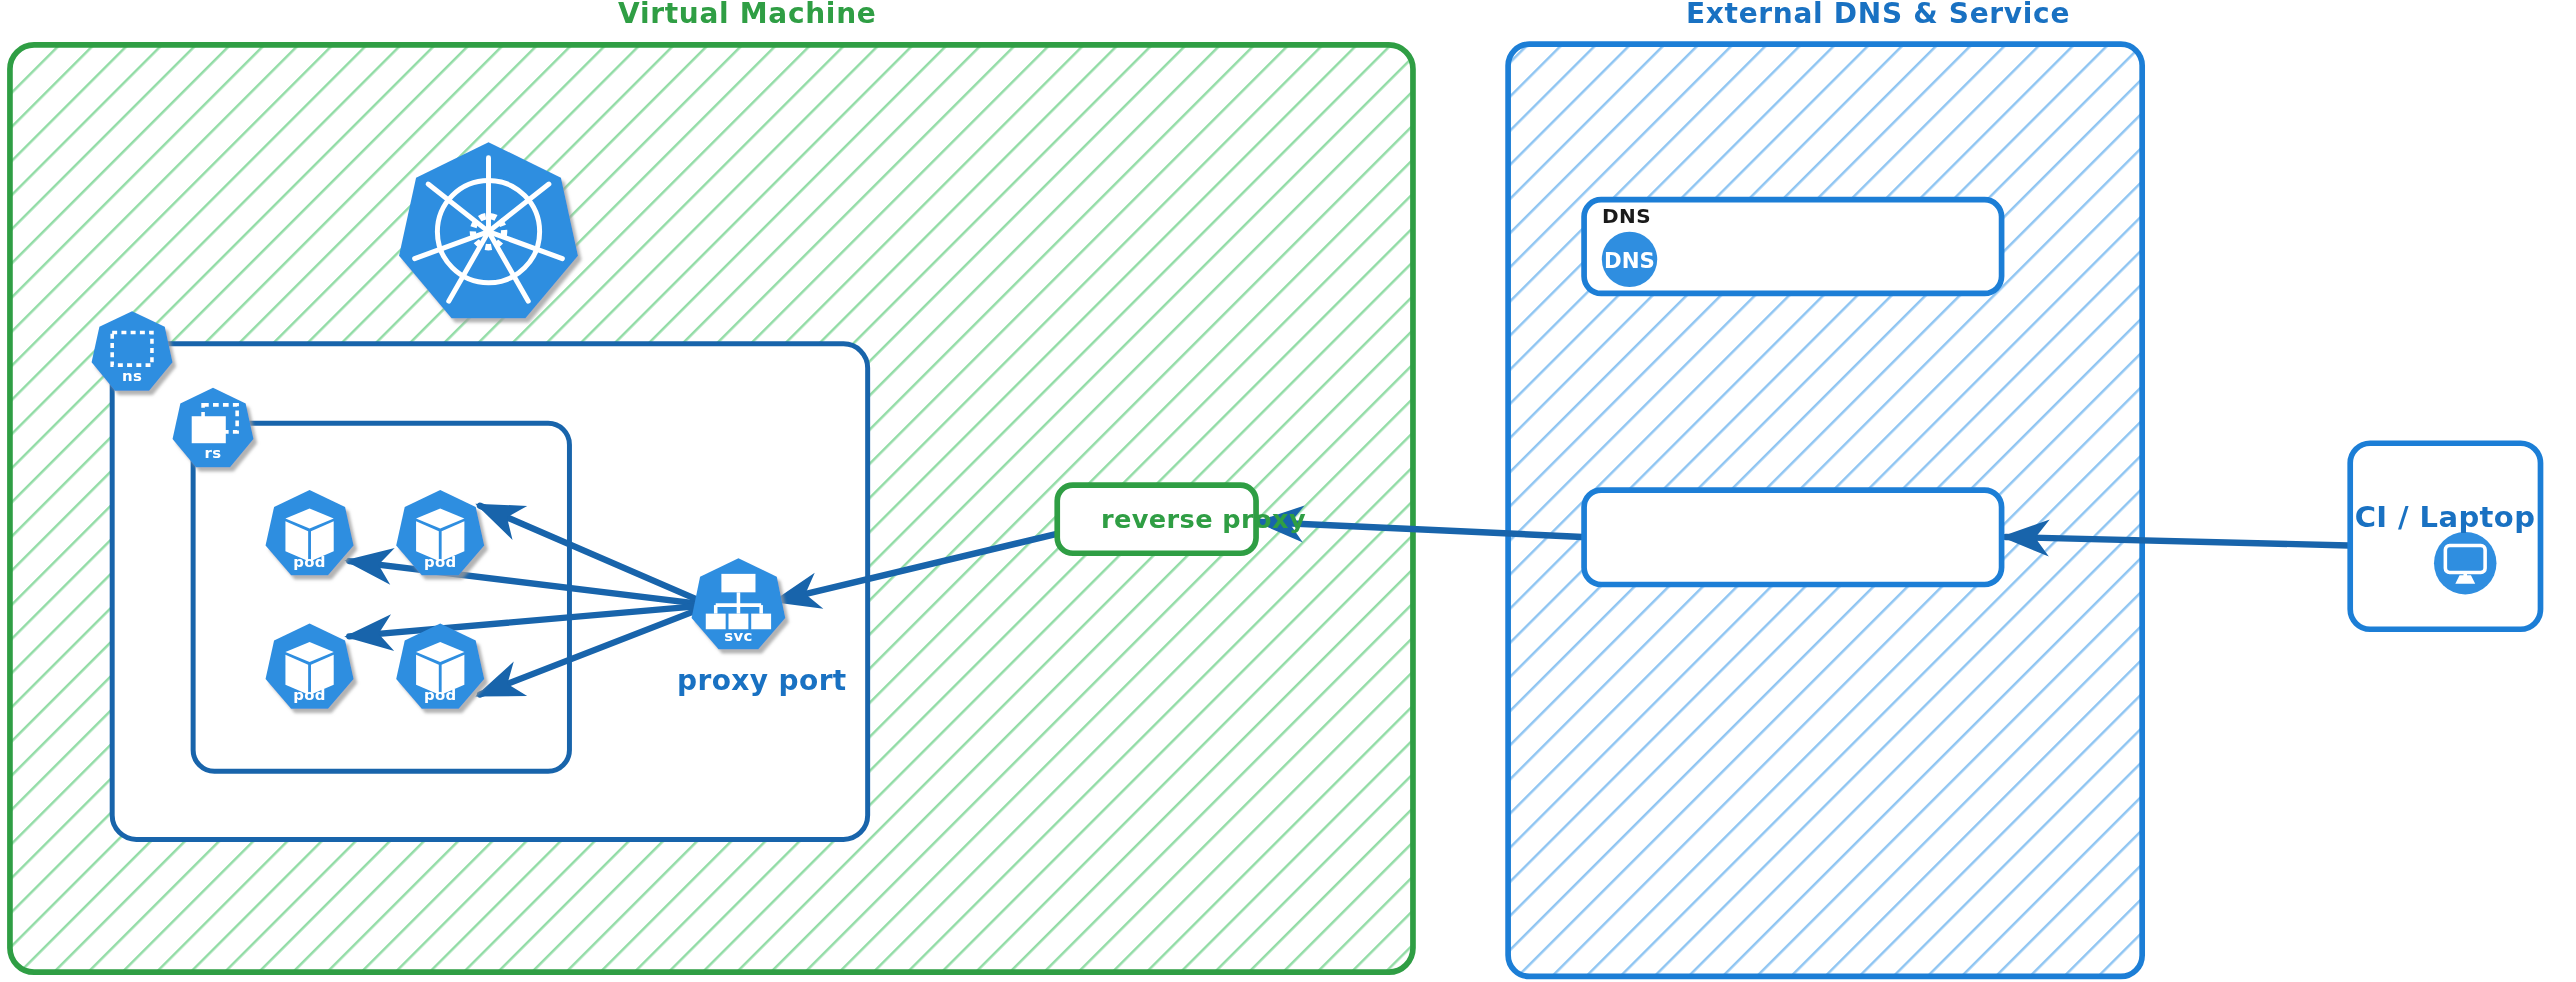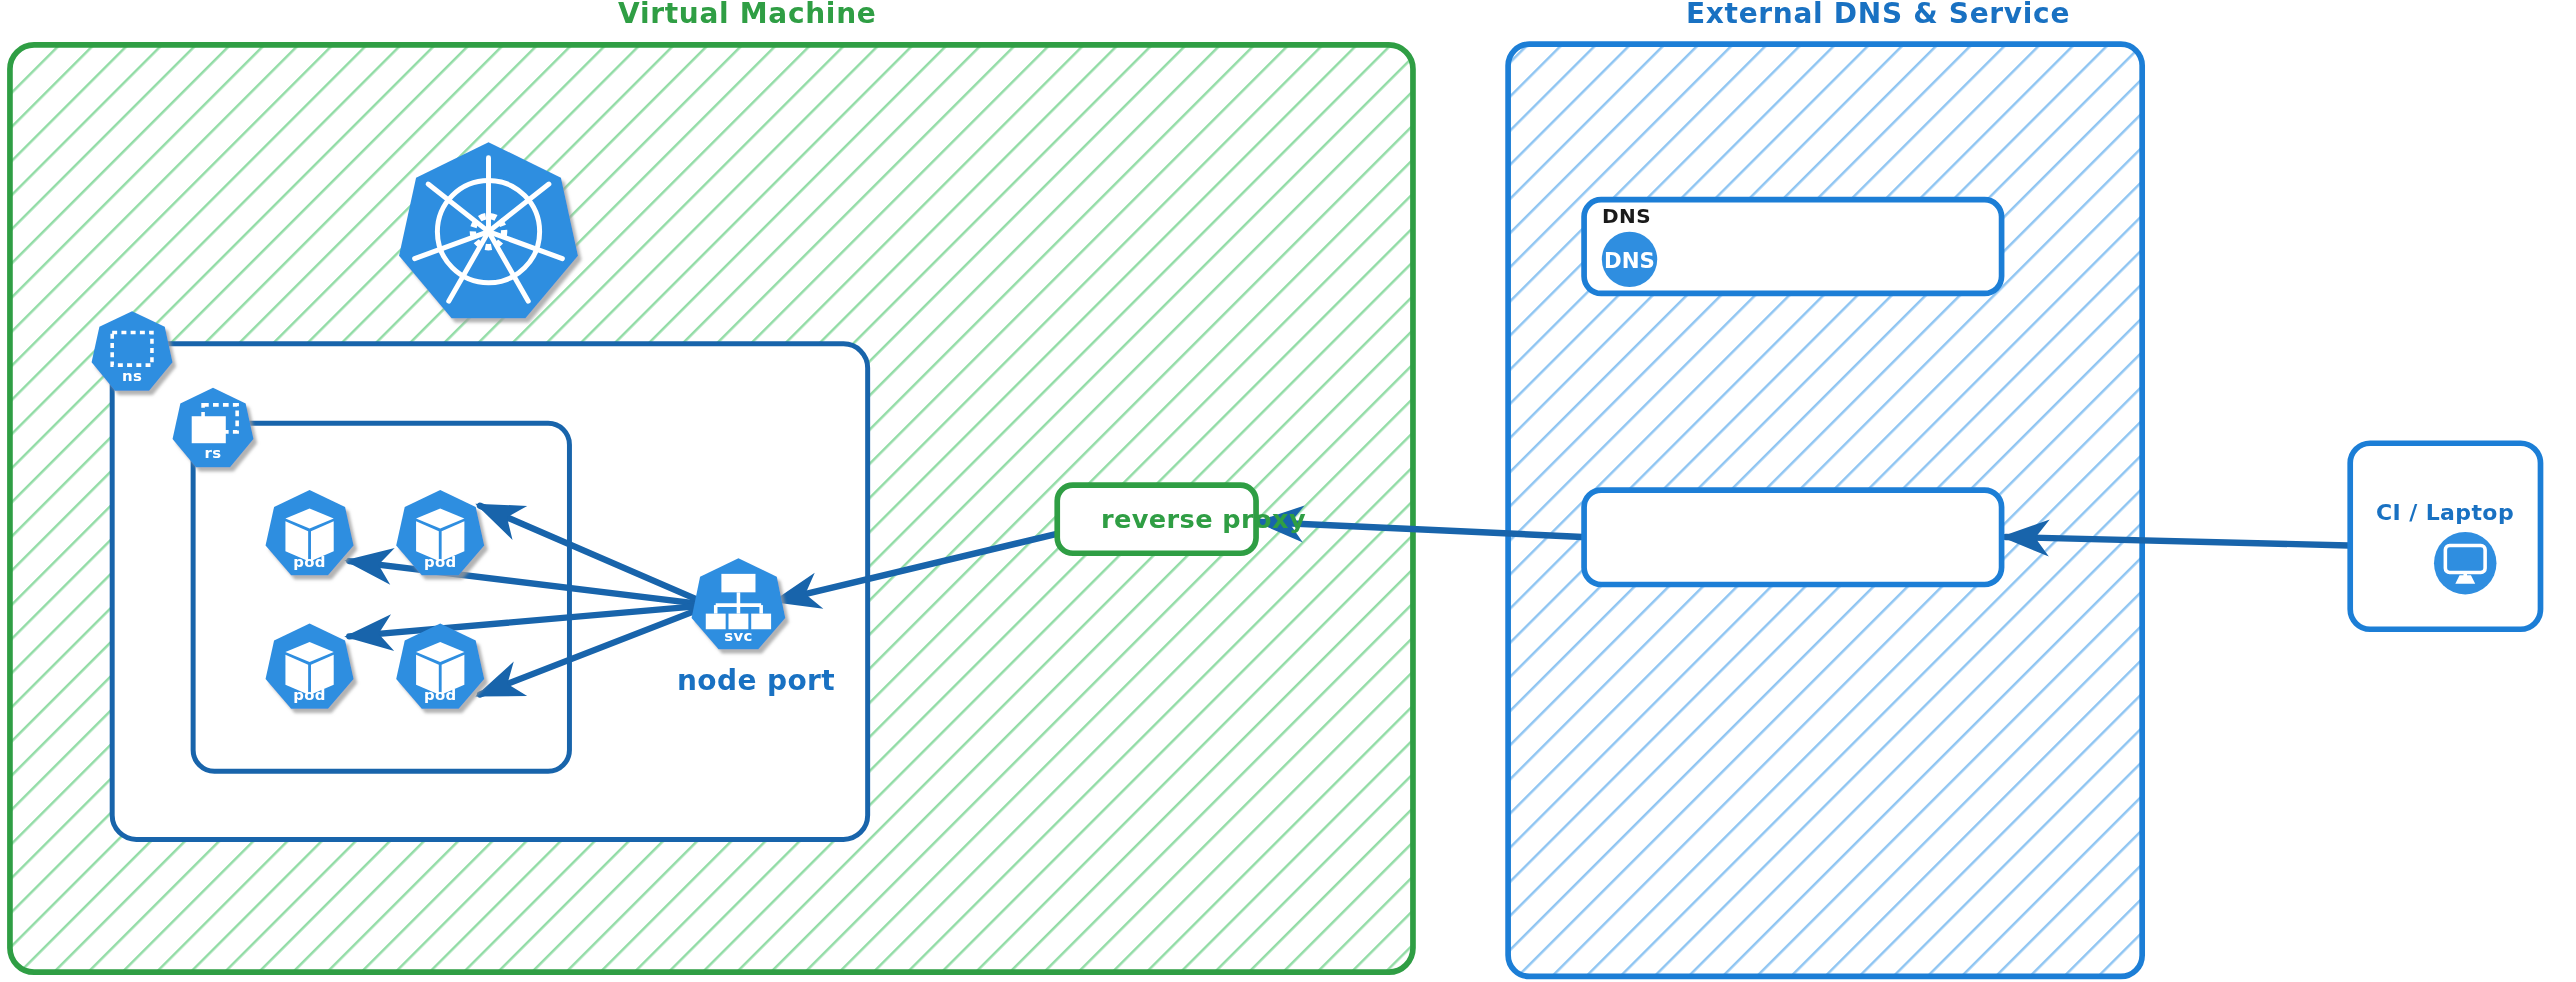--- a/index.html
+++ b/index.html
@@ -217,26 +217,26 @@
       <rect x="3444" y="768" width="56" height="38" rx="6" ry="6" fill="none" stroke="#ffffff" stroke-width="5"></rect>
       <line x1="3472" y1="806" x2="3472" y2="818" stroke="#ffffff" stroke-width="5"></line>
       <path d="M3458,822 L3486,822 L3480,810 L3464,810 Z" fill="#ffffff"></path>
     </g>
   </svg>
 
   <div class="panel-title" style="left:618px; top:-2.8px; color:#2f9e44;">Virtual Machine</div>
 
   <div class="panel-title" style="left:1686px; top:-2.8px; color:#1971c2;">External DNS &amp; Service</div>
 
-  <div class="node-label" style="left:677px; top:664px; color:#1971c2;">node port</div>
+  <div class="node-label" style="left:677px; top:664px; color:#1971c2;">proxy port</div>
 
   <div class="node-label" style="left:1104px; top:485px; width:199px; height:68px; display:flex;
               align-items:center; justify-content:center; color:#2f9e44; font-size:25.6px;">reverse proxy</div>
 
   <div class="small-tag" style="left:1602px; top:204px;">DNS</div>
 
 
 
   <div class="node-label" style="left:2350px; top:500px; width:190px; text-align:center;
-              color:#1971c2; font-size:22px;">CI / Laptop</div>
+              color:#1971c2; font-size:29px;">CI / Laptop</div>
 
 </div>
 
 
 </body></html>

